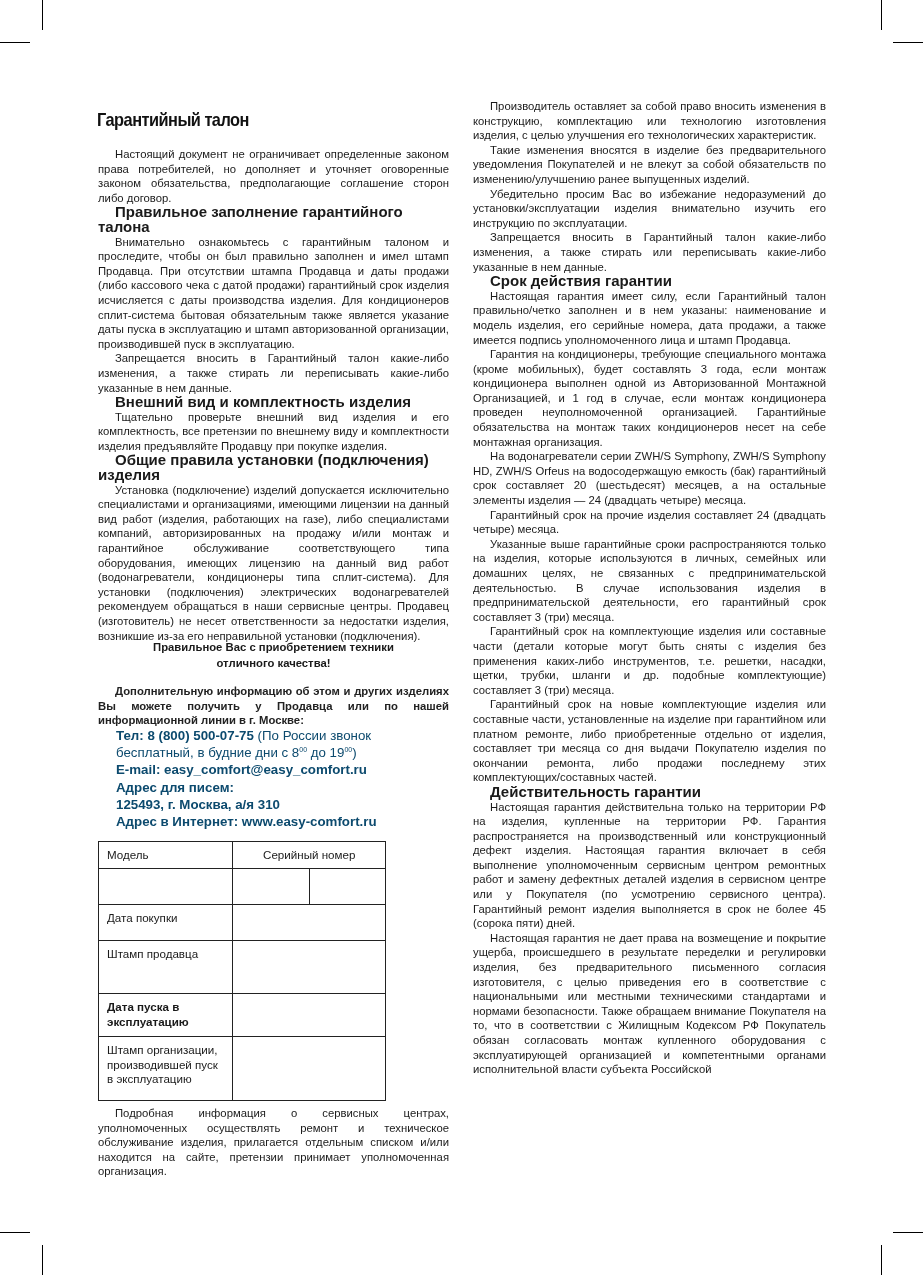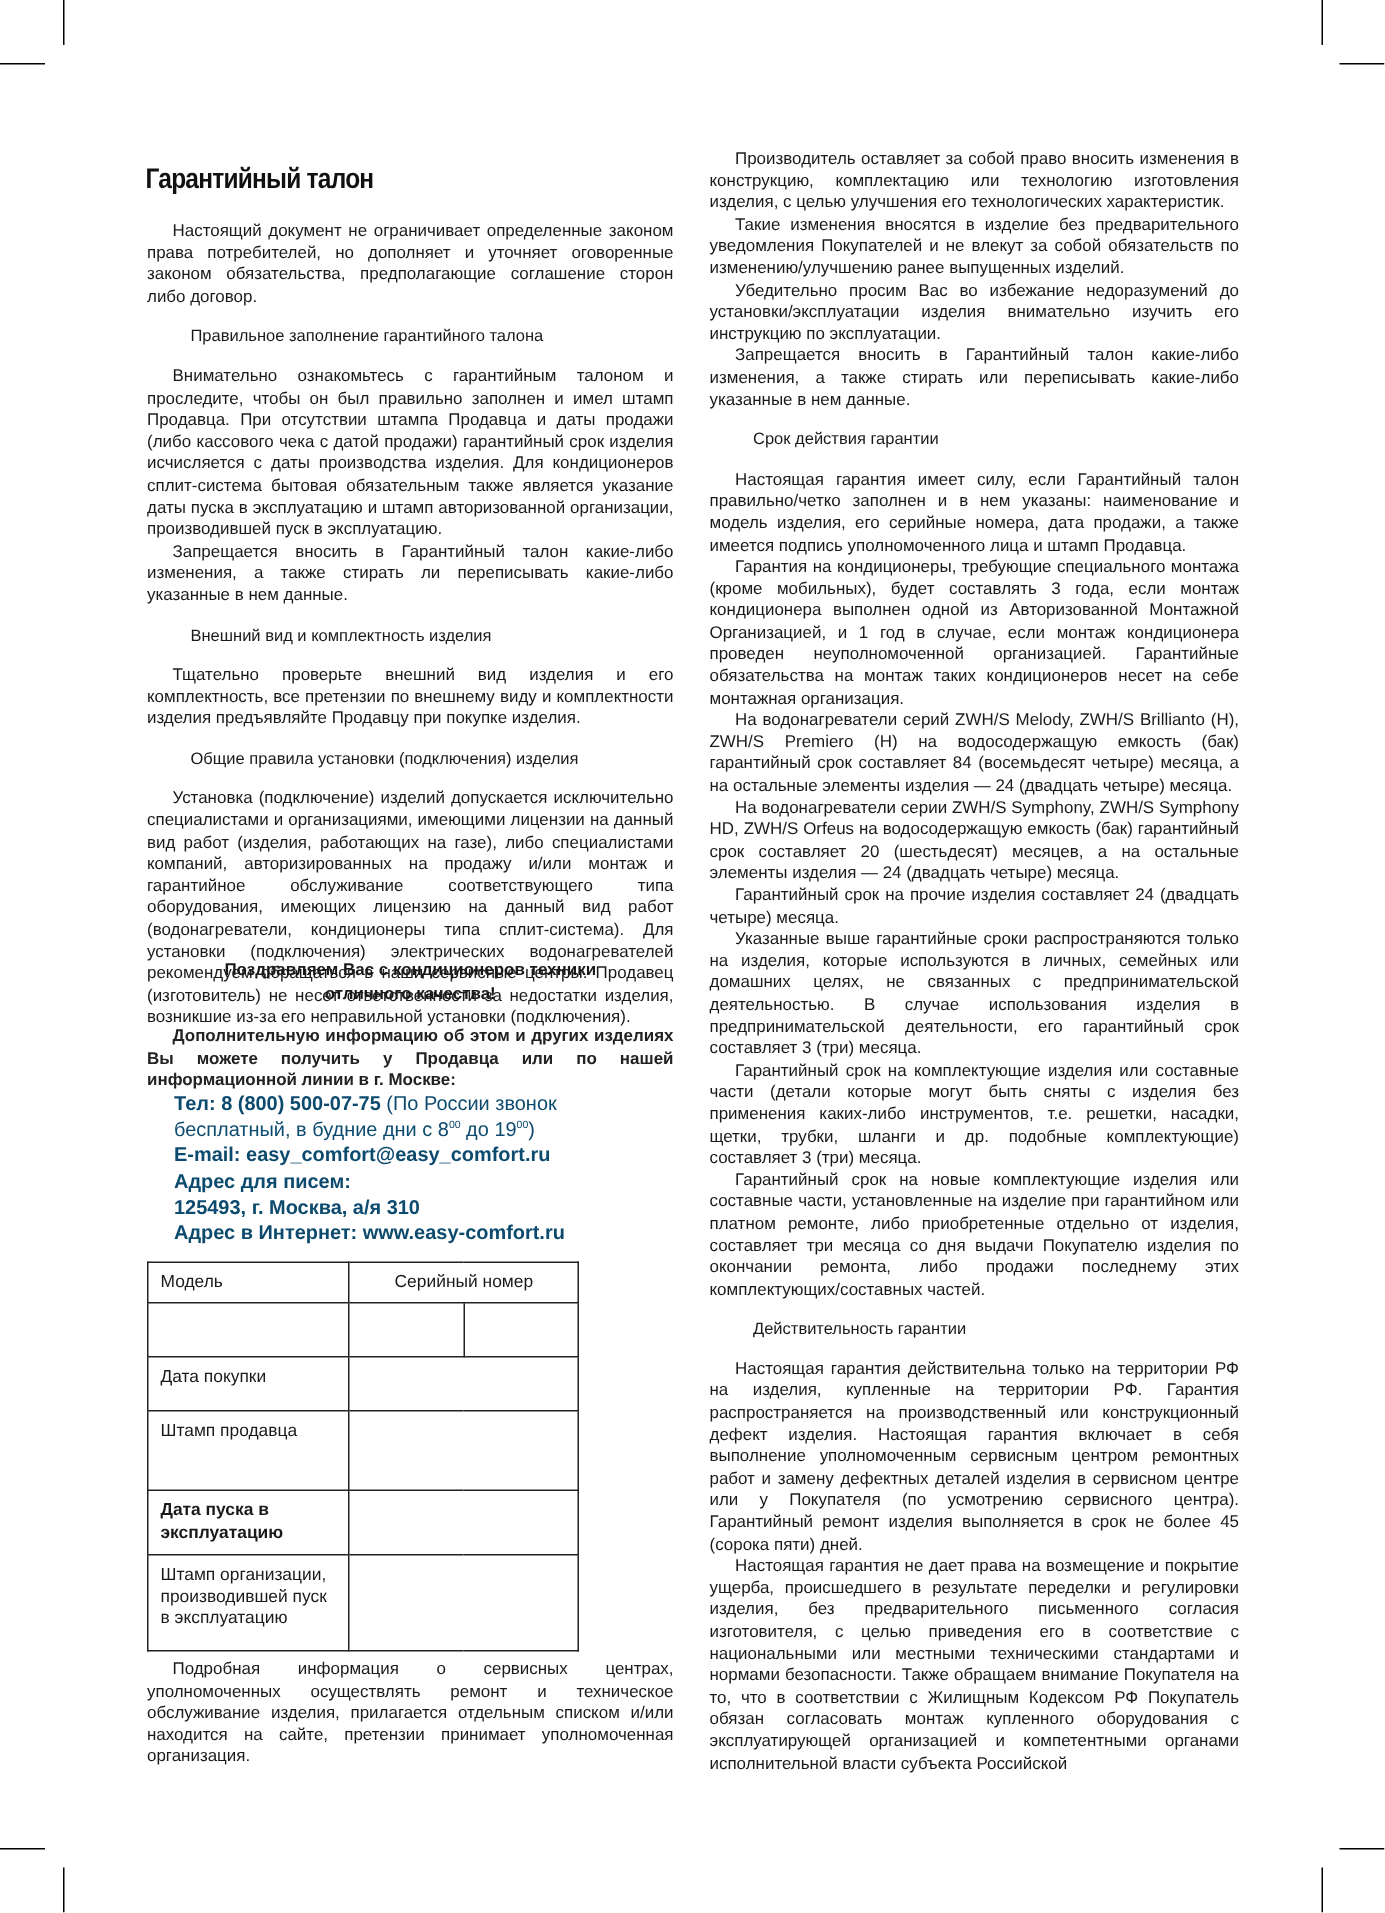--- a/index.html
+++ b/index.html
@@ -6,21 +6,21 @@
   body { width: 923px; height: 1275px; position: relative; overflow: hidden;
          font-family: "Liberation Sans", sans-serif; color: #1a1a1a; }
   .crop { position: absolute; background: #000; }
   .title { position: absolute; left: 97px; top: 109px; font-family: "Liberation Sans", sans-serif;
            font-weight: bold; font-size: 19px; letter-spacing: -0.6px; transform: scaleX(0.86);
            transform-origin: left top; color: #111; }
   .col { position: absolute; font-size: 11.3px; line-height: 14.6px; }
   .col-left { left: 98px; top: 147px; width: 351px; }
   .col-right { left: 473px; top: 99px; width: 353px; }
   .p { margin: 0; text-align: justify; text-indent: 17px; hyphens: manual; }
-  .h { margin: 12px; font-weight: normal; text-indent: 17px; font-size: 11px; }
+  .h { margin: 0; font-weight: bold; text-indent: 17px; font-size: 15px; }
   .congrats { position: absolute; left: 98px; top: 640px; width: 351px; text-align: center;
               font-weight: bold; font-size: 11.3px; line-height: 15.5px; }
   .info { position: absolute; left: 98px; top: 684px; width: 351px; font-size: 11.3px;
           line-height: 14.6px; font-weight: bold; color: #222; }
   .info .p { font-weight: bold; }
   .contacts { position: absolute; left: 116px; top: 727px; font-size: 13.3px; line-height: 17.2px;
               color: #0c4a6e; }
   .contacts div { white-space: nowrap; }
   .contacts .b { font-weight: bold; }
   sup { font-size: 7px; vertical-align: 5px; line-height: 0; }
@@ -55,21 +55,21 @@
   <p class="h">Правильное заполнение гарантийного талона</p>
   <p class="p">Внимательно ознакомьтесь с гарантийным талоном и проследите, чтобы он был правильно заполнен и имел штамп Продавца. При отсутствии штампа Продавца и даты продажи (либо кассового чека с датой продажи) гарантийный срок изделия исчисляется с даты производства изделия. Для кондиционеров сплит-система бытовая обязательным также является указание даты пуска в эксплуатацию и штамп авторизованной организации, производившей пуск в эксплуатацию.</p>
   <p class="p">Запрещается вносить в Гарантийный талон какие-либо изменения, а также стирать ли переписывать какие-либо указанные в нем данные.</p>
   <p class="h">Внешний вид и комплектность изделия</p>
   <p class="p">Тщательно проверьте внешний вид изделия и его комплектность, все претензии по внешнему виду и комплектности изделия предъявляйте Продавцу при покупке изделия.</p>
   <p class="h">Общие правила установки (подключения) изделия</p>
   <p class="p">Установка (подключение) изделий допускается исключительно специалистами и организациями, имеющими лицензии на данный вид работ (изделия, работающих на газе), либо специалистами компаний, авторизированных на продажу и/или монтаж и гарантийное обслуживание соответствующего типа оборудования, имеющих лицензию на данный вид работ (водонагреватели, кондиционеры типа сплит-система). Для установки (подключения) электрических водонагревателей рекомендуем обращаться в наши сервисные центры. Продавец (изготовитель) не несет ответственности за недостатки изделия, возникшие из-за его неправильной установки (подключения).</p>
 </div>
 
 <div class="congrats">
-  <div>Поздравляем Вас с кондиционеров техники</div>
+  <div>Правильное Вас с приобретением техники</div>
   <div>отличного качества!</div>
 </div>
 
 <div class="info">
   <p class="p">Дополнительную информацию об этом и других изделиях Вы можете получить у Продавца или по нашей информационной линии в г. Москве:</p>
 </div>
 
 <div class="contacts">
   <div><span class="b">Тел: 8 (800) 500-07-75</span><span> (По России звонок</span></div>
   <div><span>бесплатный, в будние дни с 8</span><sup>00</sup><span> до 19</span><sup>00</sup><span>)</span></div>
@@ -119,21 +119,20 @@
 </div>
 
 <div class="col col-right">
   <p class="p">Производитель оставляет за собой право вносить изменения в конструкцию, комплектацию или технологию изготовления изделия, с целью улучшения его технологических характеристик.</p>
   <p class="p">Такие изменения вносятся в изделие без предварительного уведомления Покупателей и не влекут за собой обязательств по изменению/улучшению ранее выпущенных изделий.</p>
   <p class="p">Убедительно просим Вас во избежание недоразумений до установки/эксплуатации изделия внимательно изучить его инструкцию по эксплуатации.</p>
   <p class="p">Запрещается вносить в Гарантийный талон какие-либо изменения, а также стирать или переписывать какие-либо указанные в нем данные.</p>
   <p class="h">Срок действия гарантии</p>
   <p class="p">Настоящая гарантия  имеет силу, если Гарантийный талон правильно/четко заполнен и в нем указаны: наименование  и модель изделия, его серийные номера, дата продажи, а также имеется подпись уполномоченного лица и штамп Продавца.</p>
   <p class="p">Гарантия на кондиционеры, требующие специального монтажа (кроме мобильных), будет составлять 3 года, если монтаж кондиционера выполнен одной из Авторизованной Монтажной  Организацией, и 1 год в случае, если монтаж кондиционера проведен неуполномоченной организацией. Гарантийные обязательства на монтаж таких кондиционеров несет на себе монтажная организация.</p>
-  <p class="p">На водонагреватели серий ZWH/S Melody, ZWH/S Brillianto (H), ZWH/S Premiero (H) на водосодержащую емкость (бак) гарантийный срок составляет 84 (восемьдесят четыре) месяца, а на остальные элементы изделия — 24 (двадцать четыре) месяца.</p>
   <p class="p">На водонагреватели серии ZWH/S Symphony, ZWH/S Symphony HD, ZWH/S Orfeus на водосодержащую емкость (бак) гарантийный срок составляет 20 (шестьдесят) месяцев, а на остальные элементы изделия — 24 (двадцать четыре) месяца.</p>
   <p class="p">Гарантийный срок на прочие изделия составляет 24 (двадцать четыре) месяца.</p>
   <p class="p">Указанные выше гарантийные сроки распространяются только на изделия, которые используются в личных, семейных или домашних целях, не связанных с предпринимательской деятельностью. В случае использования изделия в предпринимательской деятельности, его гарантийный срок составляет 3 (три) месяца.</p>
   <p class="p">Гарантийный срок на комплектующие изделия или составные части (детали которые могут быть сняты с изделия без применения каких-либо инструментов, т.е. решетки, насадки, щетки, трубки, шланги и др. подобные комплектующие) составляет 3 (три) месяца.</p>
   <p class="p">Гарантийный срок на новые комплектующие изделия или составные части, установленные на изделие при гарантийном или платном ремонте, либо приобретенные отдельно от изделия, составляет три месяца со дня выдачи Покупателю изделия по окончании ремонта, либо продажи последнему этих комплектующих/составных частей.</p>
   <p class="h">Действительность гарантии</p>
   <p class="p">Настоящая гарантия действительна только на территории РФ на изделия, купленные на территории РФ. Гарантия распространяется на производственный или конструкционный дефект изделия. Настоящая гарантия включает в себя выполнение уполномоченным сервисным центром ремонтных работ и замену дефектных деталей изделия в сервисном центре или у Покупателя (по усмотрению сервисного центра). Гарантийный ремонт изделия выполняется в срок не более 45 (сорока пяти) дней.</p>
   <p class="p">Настоящая гарантия не дает права на возмещение и покрытие ущерба, происшедшего в результате переделки и регулировки изделия, без предварительного письменного согласия изготовителя, с целью приведения его в соответствие  с национальными  или местными техническими  стандартами и нормами  безопасности. Также обращаем внимание Покупателя на то, что в соответствии с Жилищным Кодексом РФ Покупатель обязан согласовать монтаж купленного оборудования с эксплуатирующей организацией и компетентными органами исполнительной власти субъекта Российской</p>
 </div>
 

